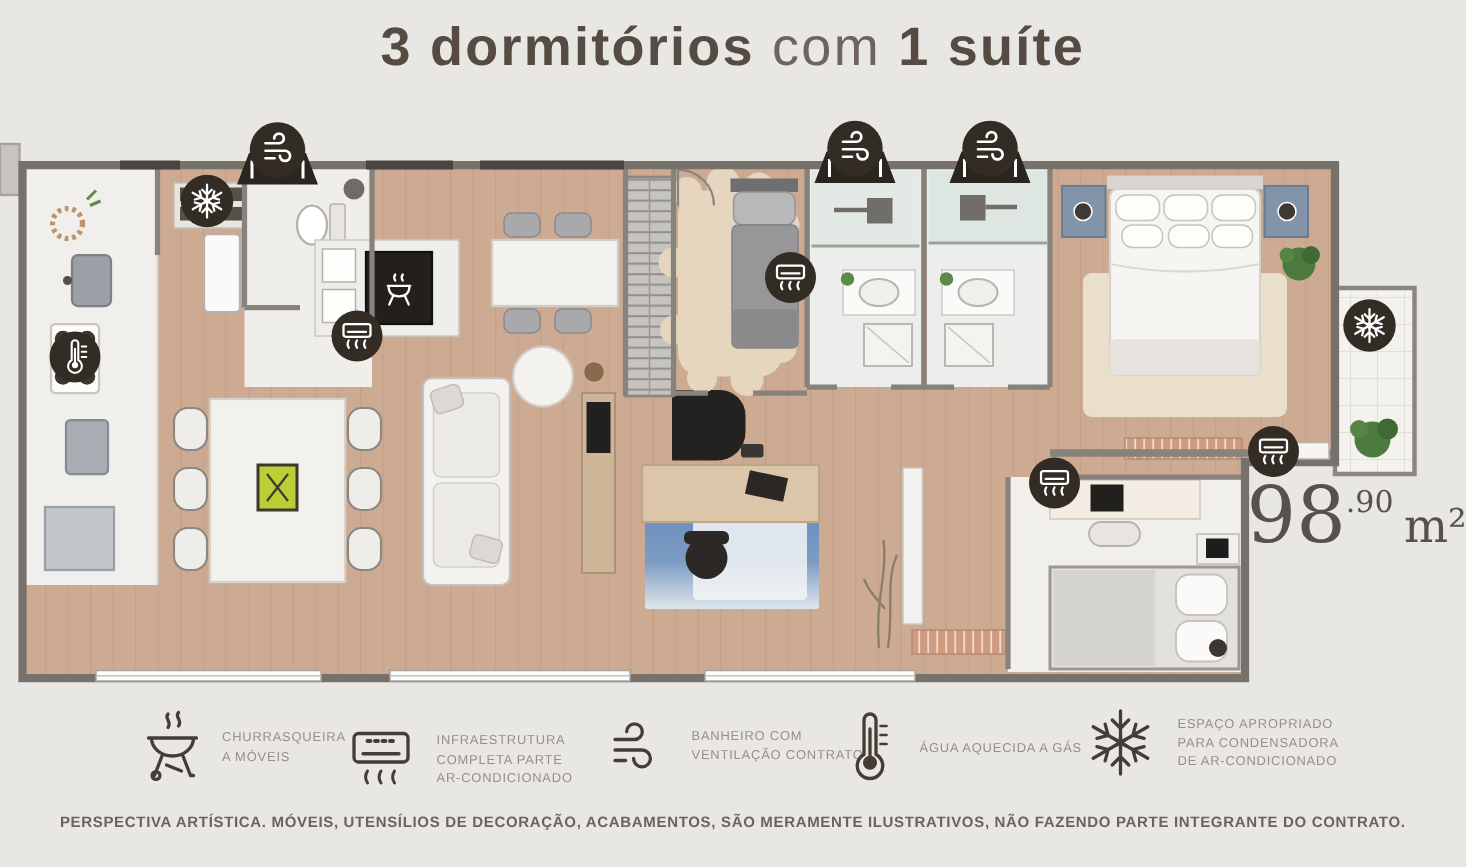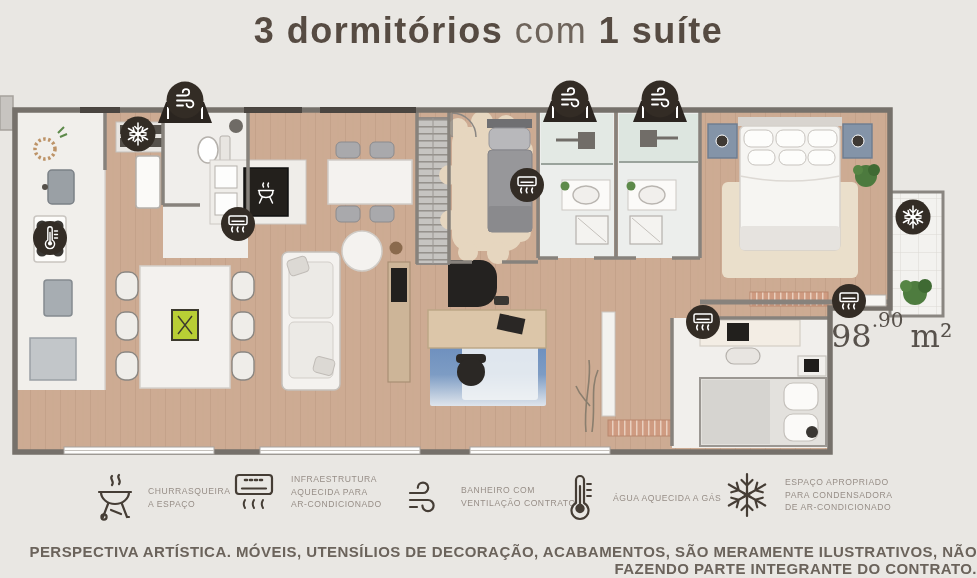--- a/index.html
+++ b/index.html
@@ -4,28 +4,28 @@
 <style>
   html,body{margin:0;padding:0;}
   body{background:#d7d5d2;font-family:"Liberation Sans", sans-serif;}
   .canvas{position:relative;width:977px;height:578px;background:#e9e7e3;overflow:hidden;}
   .title{position:absolute;top:10px;left:0;width:100%;text-align:center;
          font-size:36px;letter-spacing:1.5px;color:#564b42;}
   .title .b{font-weight:700;}
   .title .l{font-weight:400;color:#6e645b;}
   .plan-svg{position:absolute;top:0;left:0;}
   .area{position:absolute;left:831px;top:318px;color:#57514b;font-family:"DejaVu Serif", serif;white-space:nowrap;}
-  .area .int{font-size:32px;line-height:1;}
+  .area .int{font-size:52px;line-height:1;}
   .area .dec{font-size:20px;position:relative;top:-20px;text-align:right;}
   .area .unit{font-size:31px;margin-left:7px;}
   .legend-item{position:absolute;display:flex;align-items:center;gap:13px;}
   .legend-item svg{flex:0 0 auto;}
   .legend-text{font-size:8.6px;font-weight:400;letter-spacing:.55px;color:#978e87;line-height:1.5;}
-  .disclaimer{position:absolute;top:543px;left:0;width:100%;text-align:right;
-              font-size:15px;font-weight:700;letter-spacing:.45px;color:#6b635b;}
+  .disclaimer{position:absolute;top:543px;left:0;width:100%;text-align:center;
+              font-size:10px;font-weight:700;letter-spacing:.45px;color:#6b635b;}
   .ic{stroke:#453d35;stroke-width:2.2;fill:none;stroke-linecap:round;stroke-linejoin:round;}
 </style>
 </head>
 <body>
 
 <div class="canvas">
 
   <div class="title">
     <span class="b">3 dormitórios</span><span class="l"> com </span><span class="b">1 suíte</span>
   </div>
@@ -369,36 +369,36 @@
       <g class="ic">
         <path d="M-3,-22 c-3,3 3,5 0,9 M4,-23 c-3,3 3,5 0,9"></path>
         <path d="M-16,-6 H16 M-14,-6 a14,12 0 0 0 28,0"></path>
         <path d="M-7,6 L-12,19 M7,6 L12,19 M12,19 h2"></path>
         <circle cx="-11" cy="19" r="2.6"></circle>
         <path d="M-4,12 L6,16"></path>
       </g>
     </svg>
     <div class="legend-text">
       <div>CHURRASQUEIRA</div>
-      <div>A ESPAÇO</div>
+      <div>A MÓVEIS</div>
     </div>
   </div>
 
-  <div class="legend-item" style="left:230px;top:466px;">
+  <div class="legend-item" style="left:230px;top:480px;">
     <svg width="48" height="52" viewBox="-24 -26 48 52">
       <g class="ic">
         <rect x="-18" y="-17" width="36" height="19" rx="3"></rect>
         <path d="M-9,-12 h2 M-4,-12 h2 M1,-12 h2 M6,-12 h2" stroke-width="2.6"></path>
         <path d="M-12,-3.5 H12"></path>
         <path d="M-9,8 q-2.5,4 0,8 M0,8 q-2.5,4 0,8 M9,8 q-2.5,4 0,8" stroke-width="2"></path>
       </g>
     </svg>
     <div class="legend-text">
       <div>INFRAESTRUTURA</div>
-      <div>AQUECIDA PARA</div>
+      <div>COMPLETA PARTE</div>
       <div>AR-CONDICIONADO</div>
     </div>
   </div>
 
   <div class="legend-item" style="left:402px;top:474px;justify-content:flex-end;">
     <svg width="46" height="46" viewBox="-23 -23 46 46">
       <g class="ic" stroke-width="3.4">
         <path d="M-15,-4 h13 a5.2,5.2 0 1 0 -5.2,-5.2"></path>
         <path d="M-15,3 h18 a5.6,5.6 0 1 1 -5.6,5.6"></path>
         <path d="M-15,10 h7"></path>

